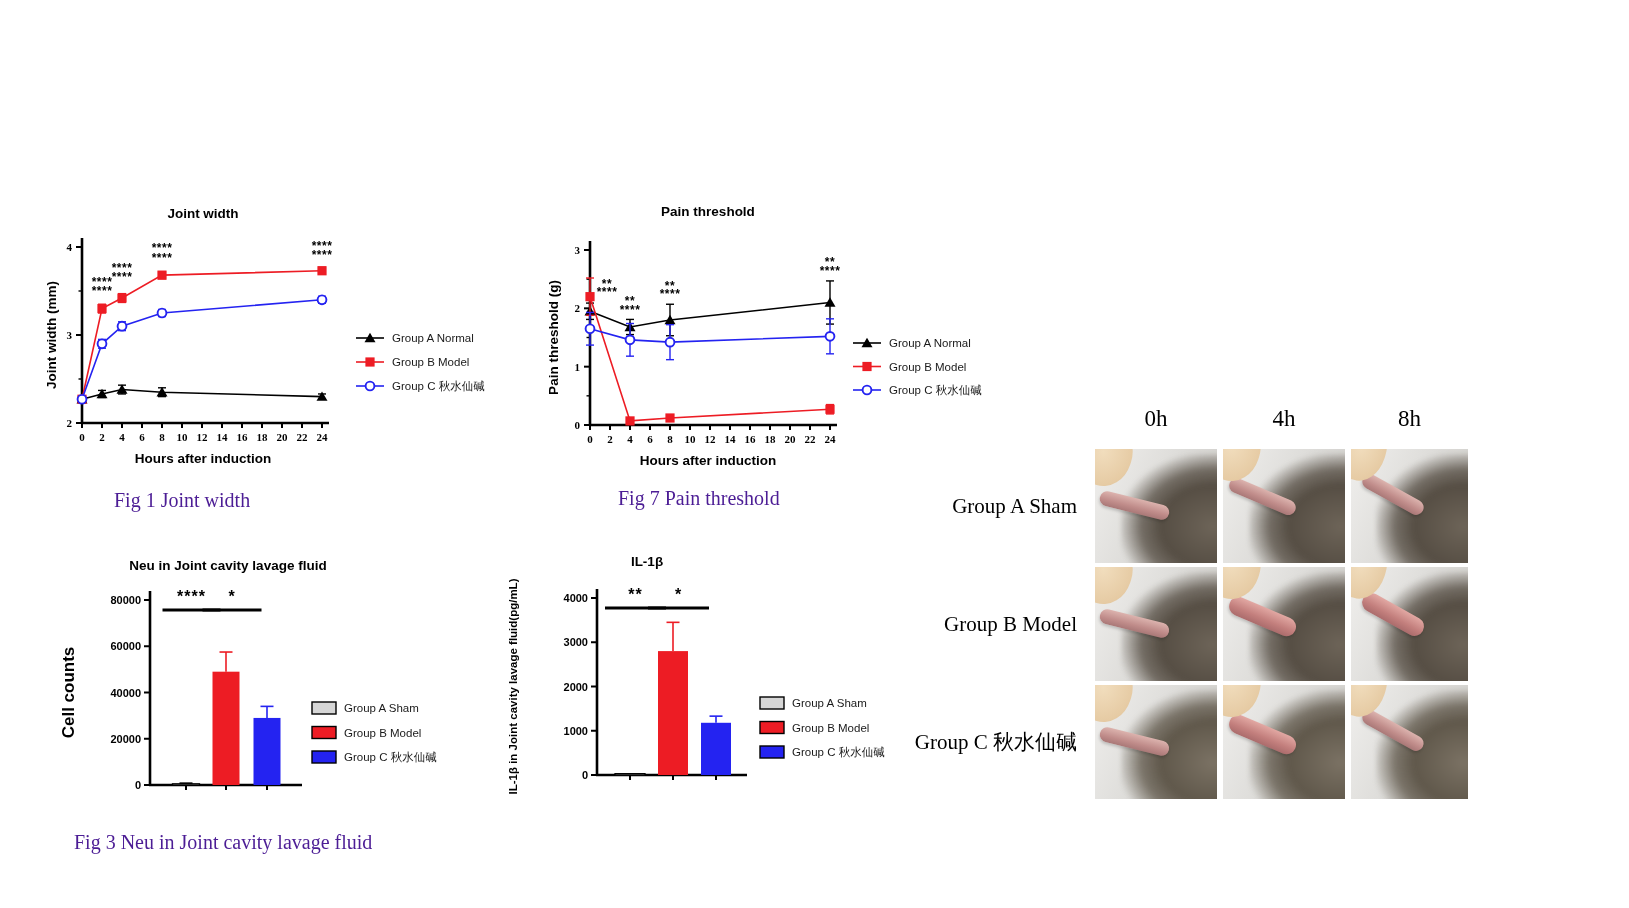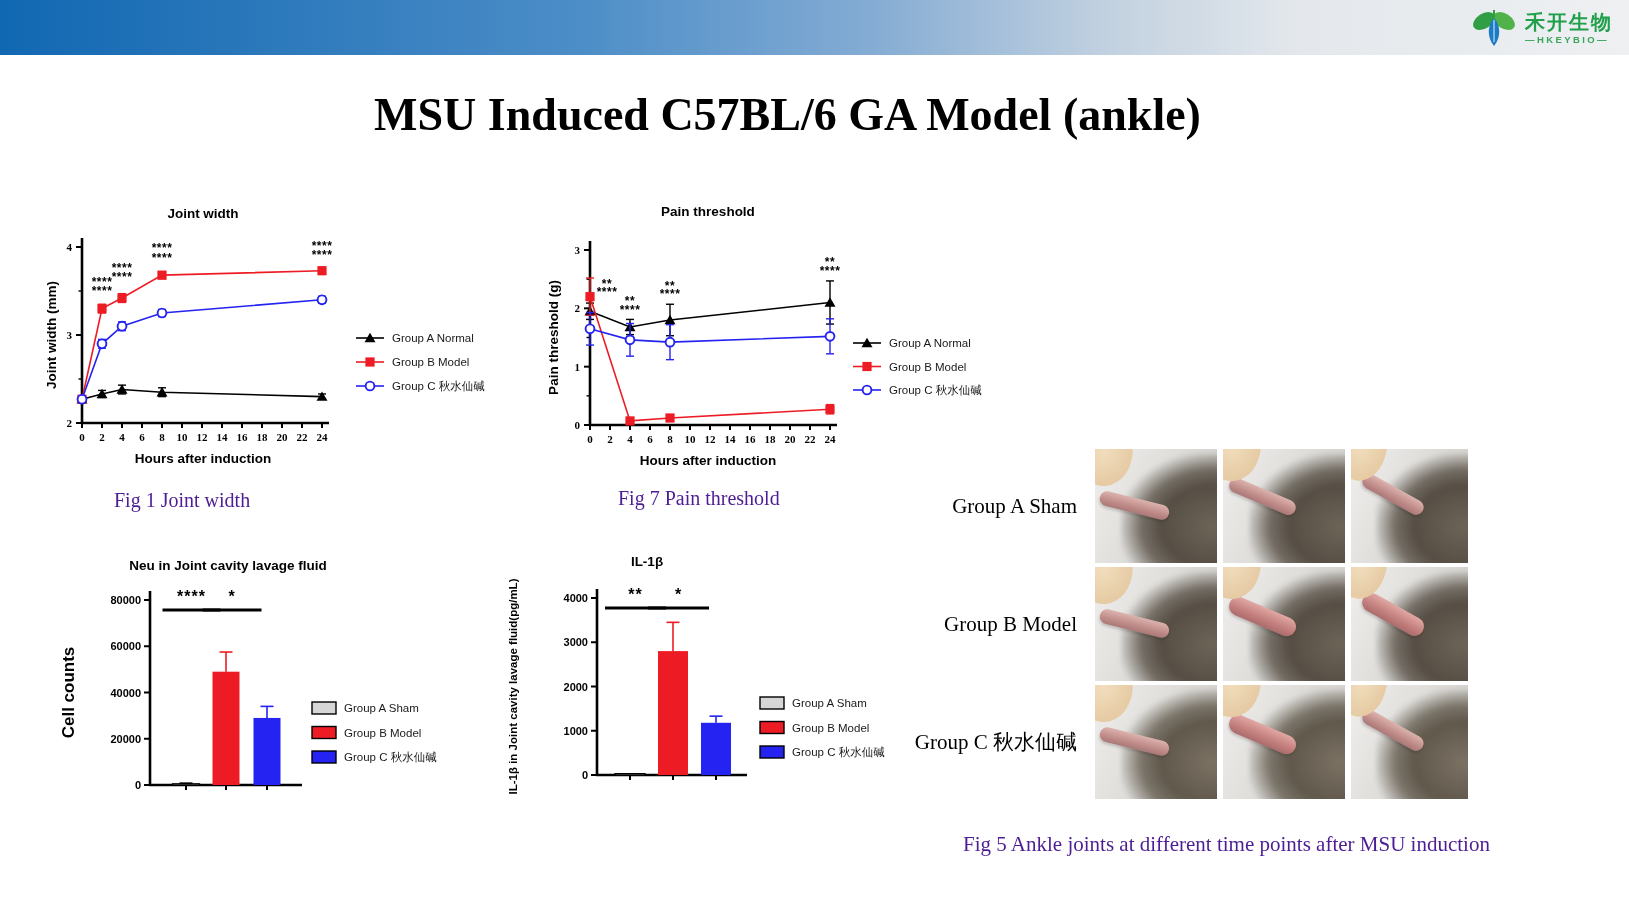--- a/index.html
+++ b/index.html
@@ -61,37 +61,21 @@
   .photo.c2 .limb{transform:rotate(29deg);top:33%;left:7%;}
   .photo.c2 .finger{left:-10%;top:-26%;width:40%;}
   .photo.swollen .limb{height:17%;background:linear-gradient(180deg,#e2a8a3 0%,#c37f7d 60%,#ab6c6c 100%);}
   .photo.r2 .fur{background:radial-gradient(ellipse at 72% 58%,#7b7264 0%,#60584b 40%,rgba(96,88,75,.78) 55%,rgba(96,88,75,0) 74%);}
 </style>
 </head>
 <body>
 
 <div id="slide">
 
-  <div id="topbar">
-    <div id="logo">
-      <svg width="46" height="44" viewBox="0 0 46 44">
-        <ellipse cx="13" cy="15" rx="12" ry="7.5" transform="rotate(-33 13 15)" fill="#2f9e44"></ellipse>
-        <ellipse cx="33" cy="15" rx="12" ry="7.5" transform="rotate(33 33 15)" fill="#52b24a"></ellipse>
-        <path d="M23 40 C15.5 31 16.5 19 23 12 C29.5 19 30.5 31 23 40 Z" fill="#1f7ac4"></path>
-        <line x1="23" y1="14" x2="23" y2="36" stroke="#9fd4ef" stroke-width="1.4"></line>
-        <line x1="23" y1="4" x2="23" y2="12" stroke="#2f9e44" stroke-width="2"></line>
-      </svg>
-      <div class="lg-txt">
-        <span class="lg-cn">禾开生物</span>
-        <span class="lg-en">—HKEYBIO—</span>
-      </div>
-    </div>
-  </div>
-
-  <div id="main-title">MSU Induced C57BL/6 GA Model (ankle)</div>
+
 
   <svg id="fig1-chart" class="chart" width="470" height="282">
       <line x1="44" y1="42" x2="44" y2="228" stroke="#000" stroke-width="2.6"></line>
       <line x1="43" y1="227" x2="291" y2="227" stroke="#000" stroke-width="2.6"></line>
       <line x1="44" y1="227" x2="38" y2="227" stroke="#000" stroke-width="2"></line>
     <text x="34" y="231" text-anchor="end" class="tk">2</text>
       <line x1="44" y1="139" x2="38" y2="139" stroke="#000" stroke-width="2"></line>
     <text x="34" y="143" text-anchor="end" class="tk">3</text>
       <line x1="44" y1="51" x2="38" y2="51" stroke="#000" stroke-width="2"></line>
     <text x="34" y="55" text-anchor="end" class="tk">4</text>
@@ -389,22 +373,27 @@
       <rect x="263" y="149" width="24" height="12" fill="#d6d6d6" stroke="#000" stroke-width="1.4"></rect>
         <text x="295" y="159" class="lg">Group A  Sham</text>
       <rect x="263" y="173.5" width="24" height="12" fill="#ED1C24" stroke="#000" stroke-width="1.4"></rect>
         <text x="295" y="183.5" class="lg">Group B  Model</text>
       <rect x="263" y="198" width="24" height="12" fill="#2423F1" stroke="#000" stroke-width="1.4"></rect>
         <text x="295" y="208" class="lg">Group C 秋水仙碱</text>
     </svg>
 
   <div id="cap1" class="caption">Fig 1 Joint width</div>
   <div id="cap2" class="caption">Fig 7 Pain threshold</div>
-  <div id="cap5" class="caption">Fig 5 Ankle joints at different time points after MSU induction</div>
-
+  <div id="cap3" class="caption">Fig 3 Neu in Joint cavity lavage fluid</div>
+
+  <div id="fig5-headers">
+    <span>0h</span>
+    <span>4h</span>
+    <span>8h</span>
+  </div>
 
   <div id="fig5-labels">
     <span>Group A Sham</span>
     <span>Group B Model</span>
     <span>Group C 秋水仙碱</span>
   </div>
 
   <div id="photoGrid">
       <div class="photo r0 c0">
         <div class="fur"></div>

